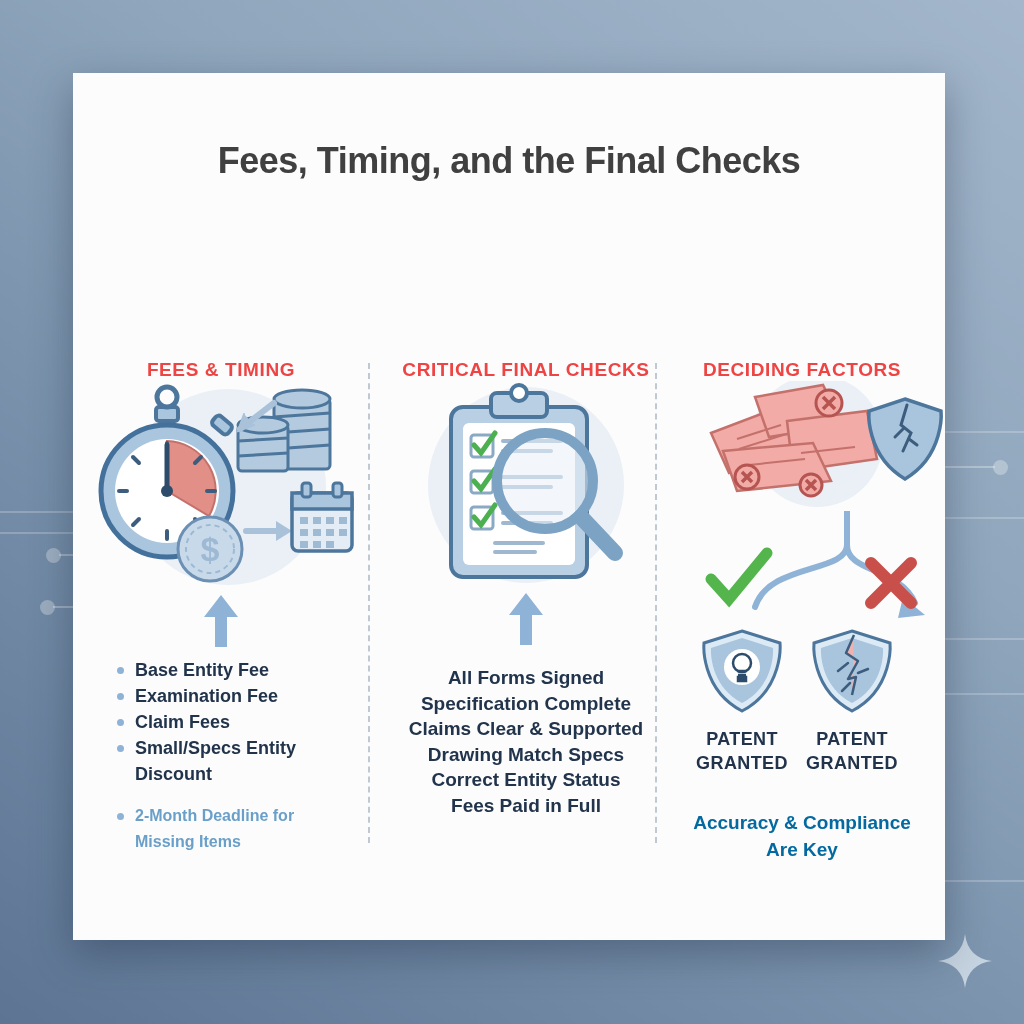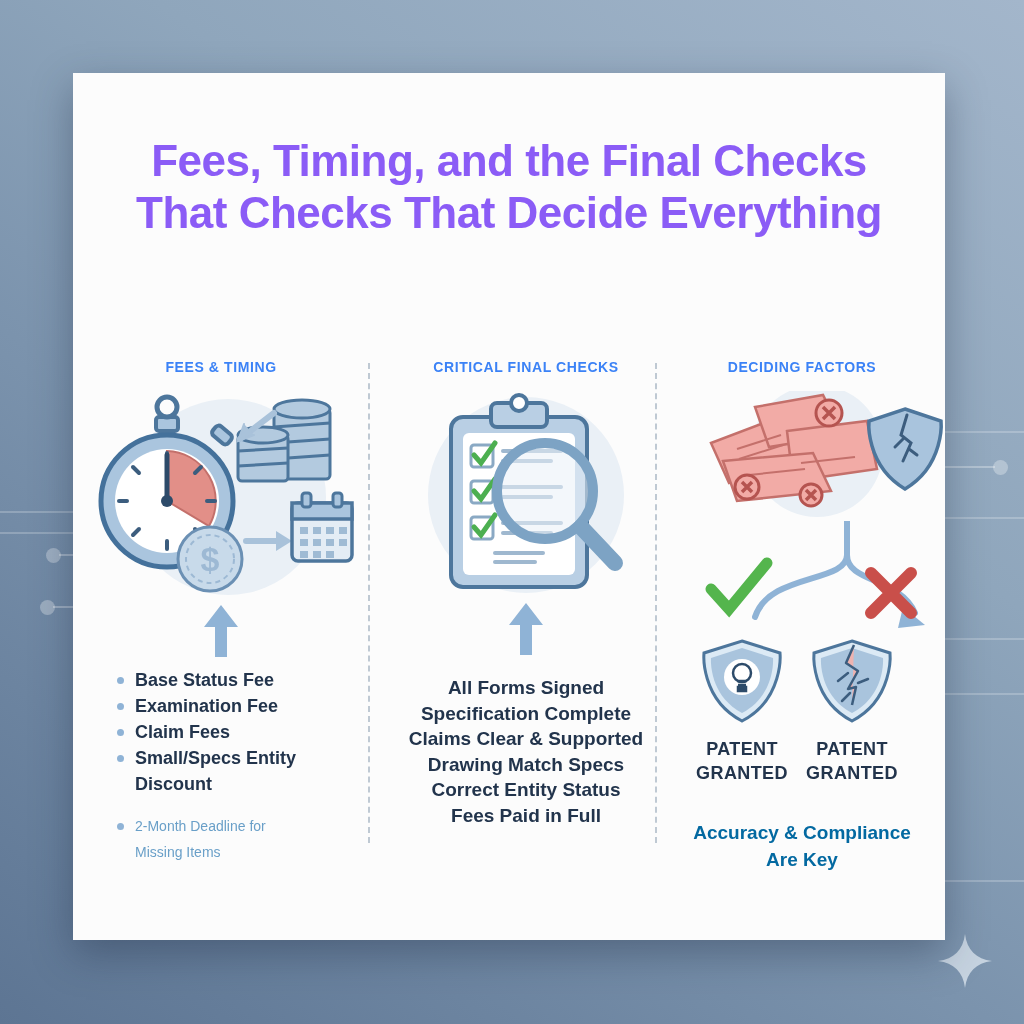--- a/index.html
+++ b/index.html
@@ -18,55 +18,55 @@
   .sparkle { position:absolute; left:936px; top:932px; }
 
   
   .card {
     position:absolute; left:73px; top:73px; width:872px; height:867px;
     background:#fcfcfc;
     box-shadow:0 14px 38px rgba(28,43,66,0.38);
   }
   .title {
     position:absolute; top:62px; left:0; width:100%;
-    text-align:center; font-size:44px; font-weight:bold;
-    letter-spacing:-0.5px; line-height:52px; color:#8b5cf6;
+    text-align:center; font-size:36px; font-weight:bold;
+    letter-spacing:-0.5px; line-height:52px; color:#404040;
   }
   .divider {
     position:absolute; top:290px; height:480px; width:0;
     border-left:2px dashed #bfc9d3;
   }
   .divider.d1 { left:295px; }
   .divider.d2 { left:582px; }
 
   .col { position:absolute; top:286px; text-align:center; }
   .col1 { left:8px;   width:280px; }
   .col2 { left:318px; width:270px; }
   .col3 { left:590px; width:278px; }
 
   .col-header {
-    font-size:14px; font-weight:bold; letter-spacing:0.6px;
-    color:#3b82f6; margin-bottom:16px; white-space:nowrap;
+    font-size:19px; font-weight:bold; letter-spacing:0.6px;
+    color:#ef4444; margin-bottom:0; white-space:nowrap;
   }
   .icon-cluster { display:block; margin:0 auto; }
   .up-arrow { display:block; margin:6px auto 10px auto; }
 
   .fee-list { list-style:none; text-align:left; margin:6px 0 0 34px; }
   .fee-list li {
     position:relative; padding-left:20px;
     font-size:18px; font-weight:bold; color:#22344c; line-height:26px;
   }
   .fee-list li::before {
     content:""; position:absolute; left:2px; top:10px;
     width:7px; height:7px; border-radius:50%; background:#8fb3d6;
   }
   .note { margin-top:16px; text-align:left; margin-left:34px; }
   .note .nline {
     position:relative; padding-left:20px;
-    font-size:14px; font-weight:normal; color:#699fc8; line-height:26px;
+    font-size:16px; font-weight:bold; color:#699fc8; line-height:26px;
   }
   .note .nline.first::before {
     content:""; position:absolute; left:2px; top:10px;
     width:7px; height:7px; border-radius:50%; background:#8fb3d6;
   }
   .check-list { margin-top:20px; }
   .check-list .citem {
     font-size:19px; font-weight:bold; color:#22344c; line-height:25.5px;
   }
 
@@ -101,21 +101,20 @@
 <div class="bg-line" style="left:945px; top:880px; width:79px;"></div>
 
 <svg class="sparkle" width="58" height="58" viewBox="0 0 58 58">
   <path d="M29 2 C31 18 40 27 56 29 C40 31 31 40 29 56 C27 40 18 31 2 29 C18 27 27 18 29 2 Z" fill="#c6d3e0"></path>
 </svg>
 
 <div class="card">
 
   <div class="title">
     <div>Fees, Timing, and the Final Checks</div>
-    <div>That Checks That Decide Everything</div>
   </div>
 
   <div class="divider d1"></div>
   <div class="divider d2"></div>
 
   <div class="col col1">
     <div class="col-header">FEES &amp; TIMING</div>
 
     <svg class="icon-cluster" width="266" height="208" viewBox="0 0 266 208">
       <circle cx="140" cy="106" r="98" fill="#eaf0f6"></circle>
@@ -192,21 +191,21 @@
             <rect x="238" y="160" width="8" height="7"></rect>
         </g>
       </g>
     </svg>
 
     <svg class="up-arrow" width="34" height="52" viewBox="0 0 34 52">
       <path d="M17 0 L34 22 L23 22 L23 52 L11 52 L11 22 L0 22 Z" fill="#8fb3d6"></path>
     </svg>
 
     <ul class="fee-list">
-      <li>Base Status Fee</li>
+      <li>Base Entity Fee</li>
       <li>Examination Fee</li>
       <li>Claim Fees</li>
       <li>Small/Specs Entity Discount</li>
     </ul>
     <div class="note">
       <div class="nline first">2-Month Deadline for</div>
       <div class="nline">Missing Items</div>
     </div>
   </div>
 

